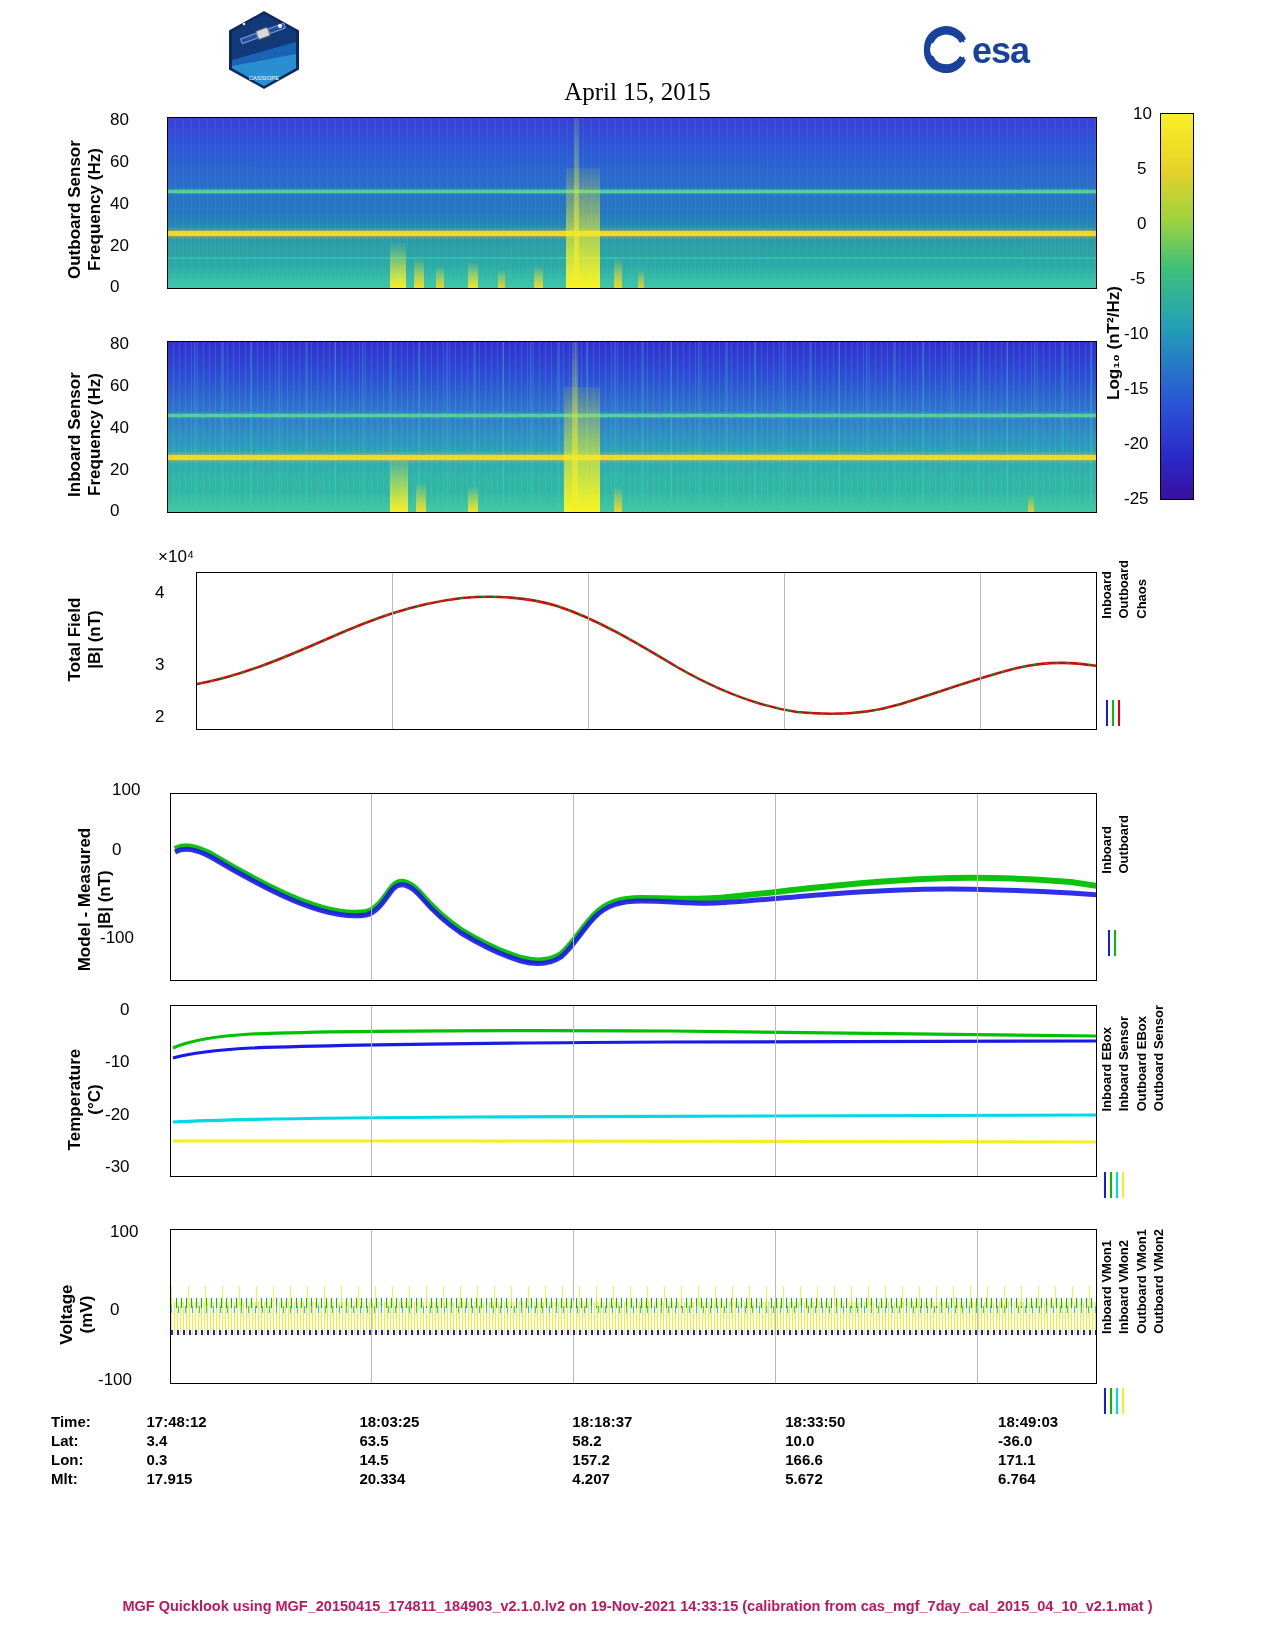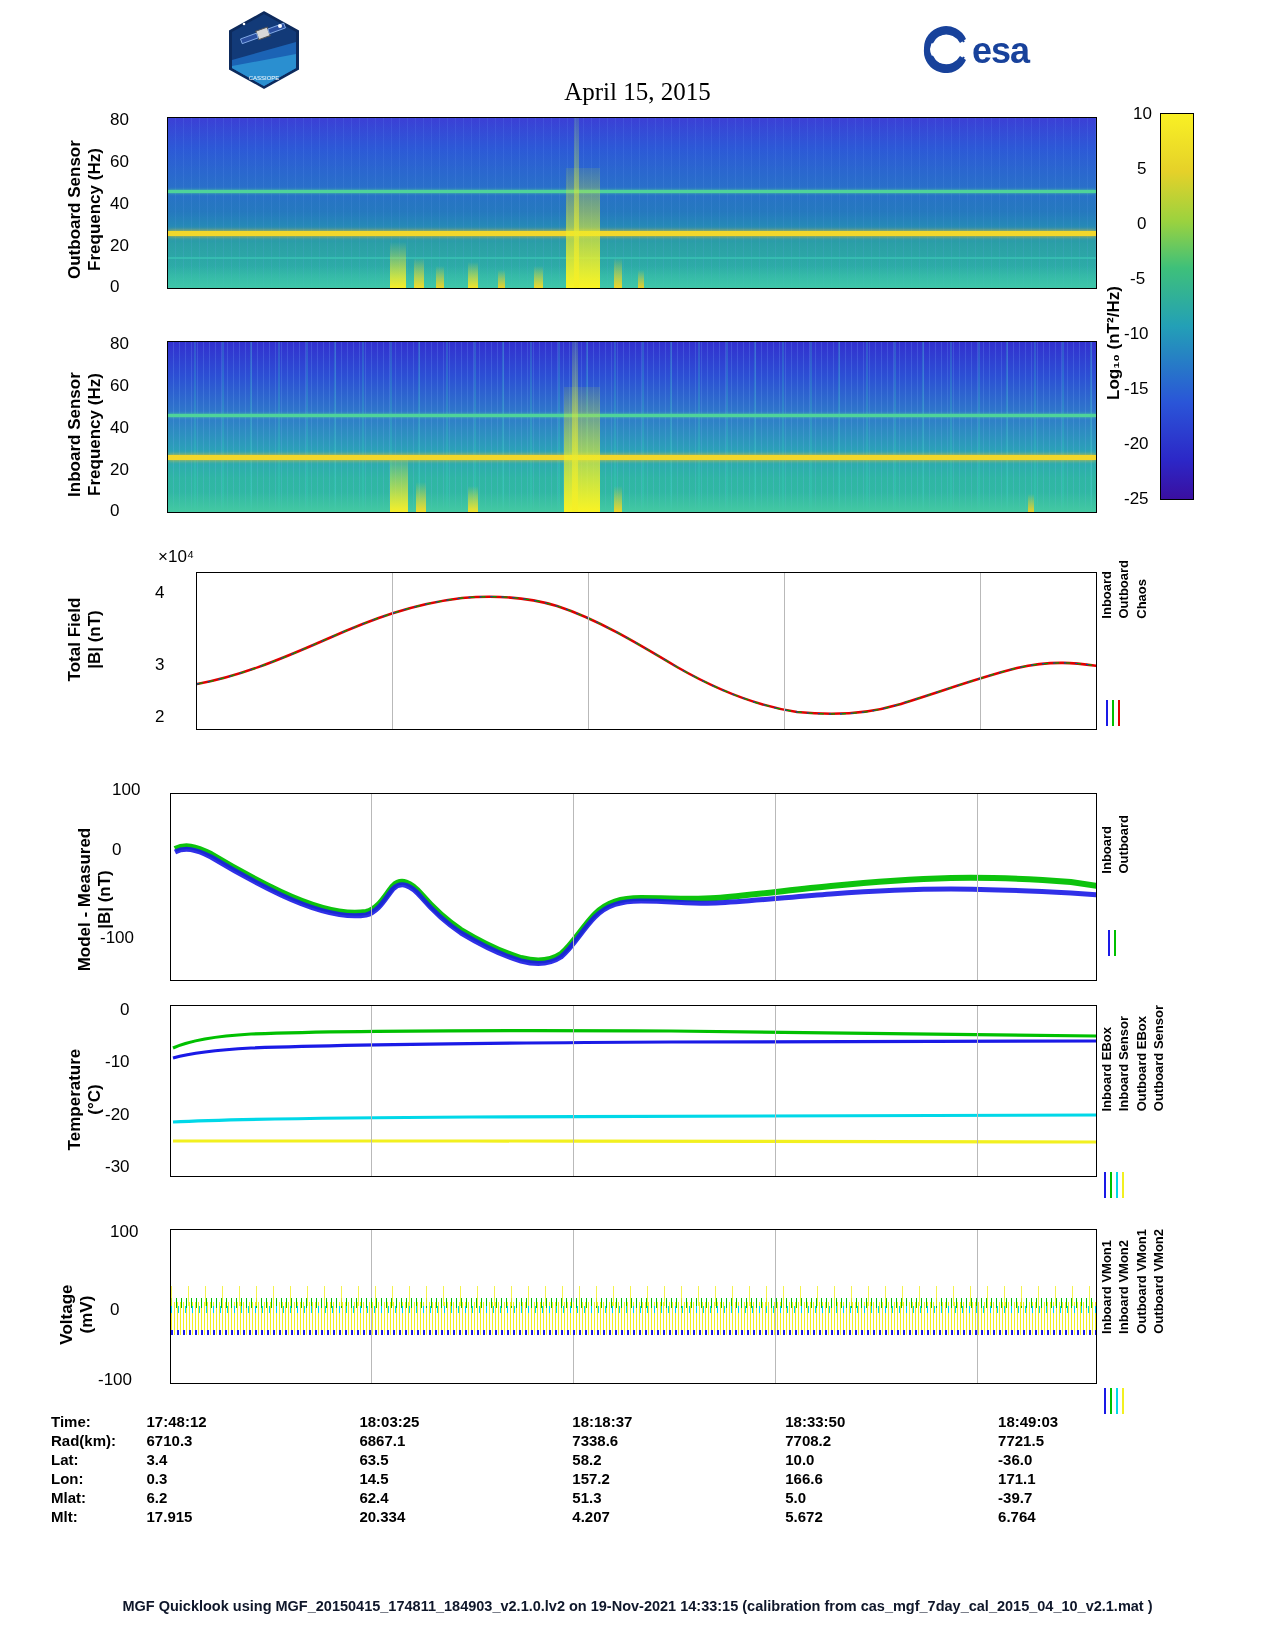--- a/index.html
+++ b/index.html
@@ -44,21 +44,21 @@
   .cbar-label{position:absolute;font-family:"Liberation Sans",sans-serif;font-weight:bold;font-size:17px;
               writing-mode:vertical-rl;transform:rotate(180deg);white-space:nowrap;}
 
   
   .tbl{position:absolute;left:0;top:1412px;width:1275px;font-family:"Liberation Sans",sans-serif;font-weight:bold;font-size:15px;}
   .tbl table{border-collapse:collapse;width:1160px;margin-left:51px;}
   .tbl td{padding:1px 0;white-space:nowrap;}
   .tbl td.k{width:92px;}
   .tbl td.v{width:205px;}
   .footer{position:absolute;left:0;right:0;top:1598px;text-align:center;
-          font-family:"Liberation Sans",sans-serif;font-weight:bold;font-size:14.5px;color:#0f172a;}
+          font-family:"Liberation Sans",sans-serif;font-weight:bold;font-size:14.5px;color:#be185d;}
 
   .exp{position:absolute;font-family:"Liberation Sans",sans-serif;font-size:17px;}
   svg{display:block;}
 </style>
 </head>
 <body>
 
 <div class="page">
 
   <div class="logo-left">
@@ -290,54 +290,38 @@
   <div class="tbl">
     <table>
       <tbody>
           <tr>
         <td class="k">Time:</td>
         <td class="v">17:48:12</td>
         <td class="v">18:03:25</td>
         <td class="v">18:18:37</td>
         <td class="v">18:33:50</td>
         <td class="v">18:49:03</td>
-      </tr>
-      <tr>
-        <td class="k">Rad(km):</td>
-        <td class="v">6710.3</td>
-        <td class="v">6867.1</td>
-        <td class="v">7338.6</td>
-        <td class="v">7708.2</td>
-        <td class="v">7721.5</td>
       </tr>
       <tr>
         <td class="k">Lat:</td>
         <td class="v">3.4</td>
         <td class="v">63.5</td>
         <td class="v">58.2</td>
         <td class="v">10.0</td>
         <td class="v">-36.0</td>
       </tr>
       <tr>
         <td class="k">Lon:</td>
         <td class="v">0.3</td>
         <td class="v">14.5</td>
         <td class="v">157.2</td>
         <td class="v">166.6</td>
         <td class="v">171.1</td>
       </tr>
       <tr>
-        <td class="k">Mlat:</td>
-        <td class="v">6.2</td>
-        <td class="v">62.4</td>
-        <td class="v">51.3</td>
-        <td class="v">5.0</td>
-        <td class="v">-39.7</td>
-      </tr>
-      <tr>
         <td class="k">Mlt:</td>
         <td class="v">17.915</td>
         <td class="v">20.334</td>
         <td class="v">4.207</td>
         <td class="v">5.672</td>
         <td class="v">6.764</td>
       </tr>
     </tbody>
       </table>
   </div>

